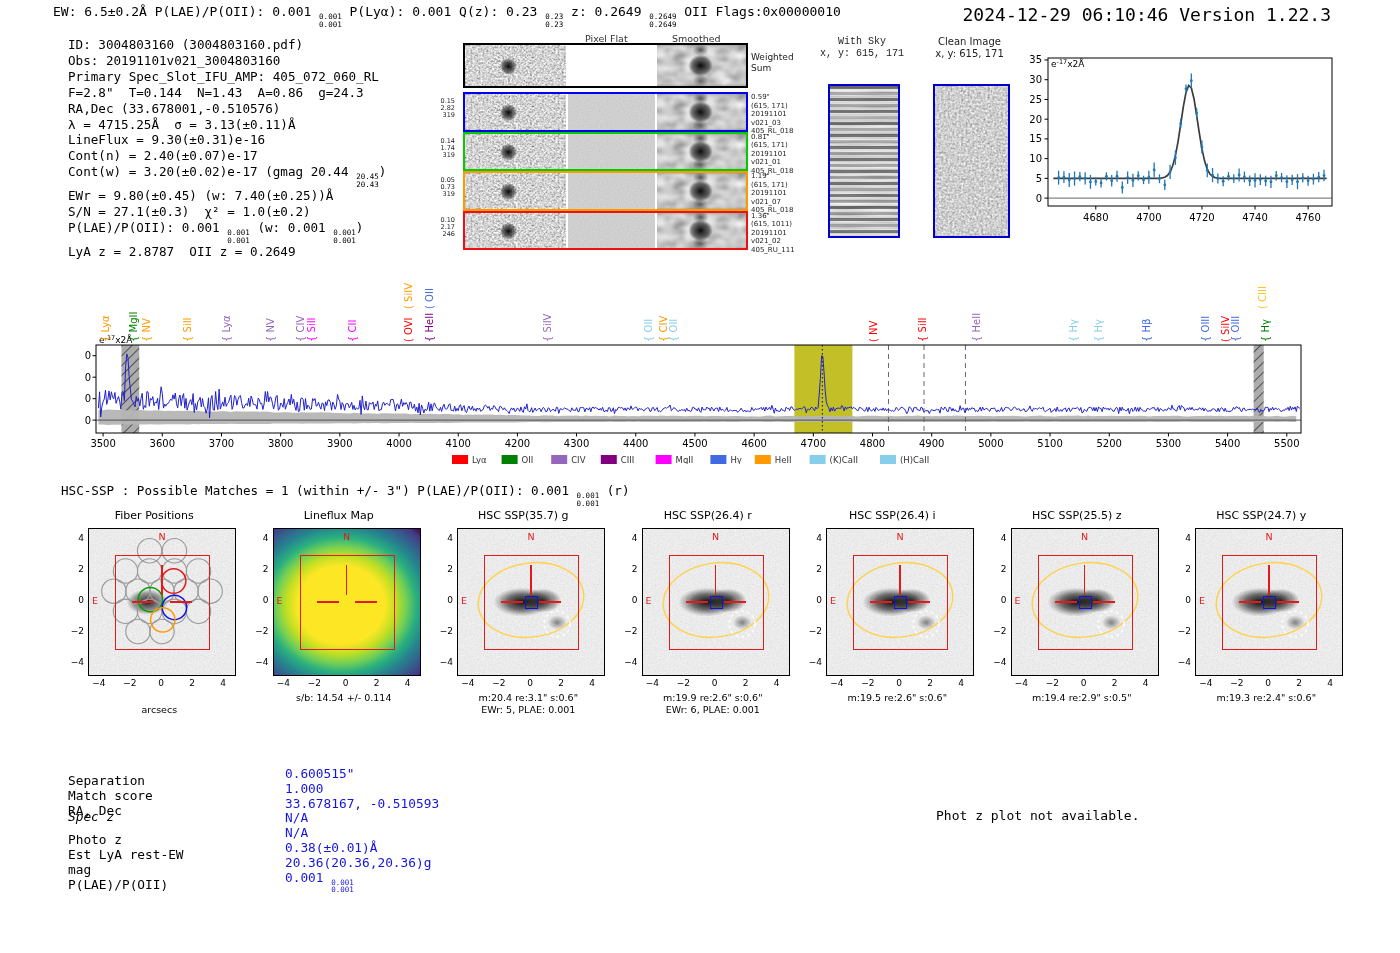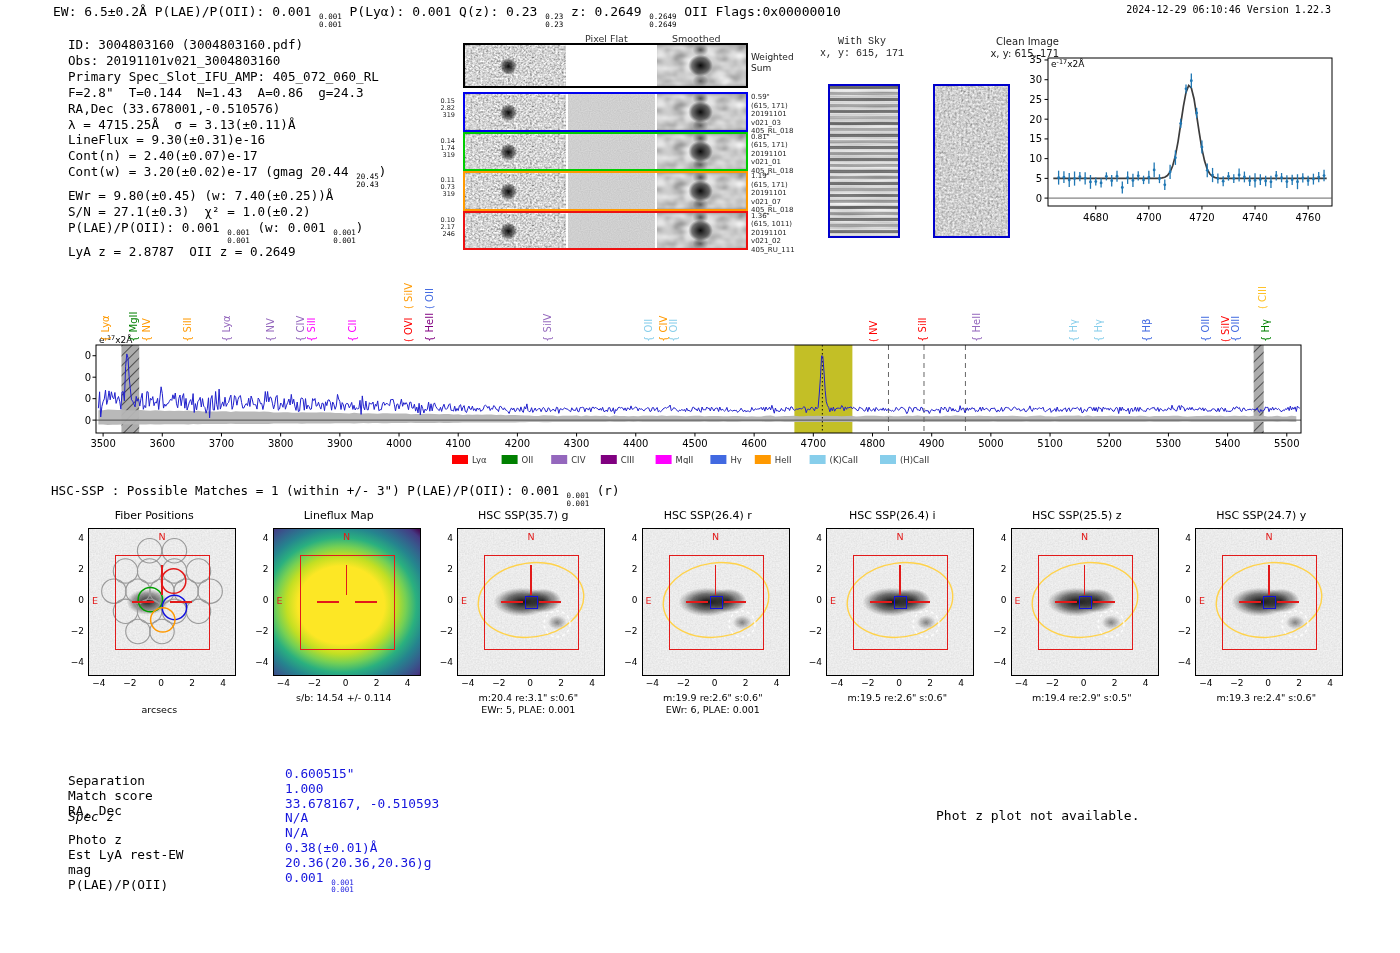--- a/index.html
+++ b/index.html
@@ -2,39 +2,39 @@
 <html><head>
 <meta charset="utf-8">
 <style>
   html,body{margin:0;padding:0;background:#fff;}
   #page{position:relative;width:1400px;height:953px;background:#fff;overflow:hidden;
         font-family:"DejaVu Sans Mono",monospace;color:#000;}
   .abs{position:absolute;}
   .frac{display:inline-flex;flex-direction:column;font-size:7.5px;line-height:7.6px;
         vertical-align:-3px;letter-spacing:0;}
   #hdr-left{left:53px;top:4px;font-size:13px;white-space:nowrap;}
-  #hdr-right{right:69px;top:4px;font-size:10px;white-space:nowrap;}
+  #hdr-right{right:69px;top:4px;font-size:18px;white-space:nowrap;}
   #info-block{left:68px;top:37px;font-size:12.6px;line-height:15.9px;white-space:pre;}
   .colhead{position:absolute;top:33px;font-size:9.5px;font-family:"DejaVu Sans",sans-serif;color:#333;}
   .specrow{position:absolute;left:463px;width:285px;display:flex;box-sizing:border-box;background:#888;}
   .speccell{height:100%;position:relative;overflow:hidden;}
   .speccell svg{display:block;width:100%;height:100%;}
   .blob1{position:absolute;inset:0;background:radial-gradient(circle 11px at 43% 52%,rgba(0,0,0,.95),rgba(0,0,0,.45) 55%,rgba(0,0,0,0) 78%);}
   .blob2{position:absolute;inset:0;background:
      radial-gradient(ellipse 15px 13px at 50% 50%,rgba(0,0,0,.95),rgba(0,0,0,.5) 58%,rgba(0,0,0,0) 82%),
      radial-gradient(ellipse 10px 8px at 50% 12%,rgba(0,0,0,.55),rgba(0,0,0,0) 80%),
      radial-gradient(ellipse 10px 8px at 50% 88%,rgba(0,0,0,.5),rgba(0,0,0,0) 80%);}
   .rowlabL{position:absolute;font-size:6.5px;line-height:7px;text-align:right;width:26px;
            font-family:"DejaVu Sans",sans-serif;color:#222;}
   .rowlabR{position:absolute;font-size:7px;line-height:8.6px;font-family:"DejaVu Sans",sans-serif;color:#222;white-space:nowrap;}
   .skytitle{position:absolute;font-size:10px;text-align:center;font-family:"DejaVu Sans",sans-serif;color:#222;line-height:12px;}
   .skypanel{position:absolute;border:2px solid #0000cc;overflow:hidden;background:#bbb;}
   .skypanel svg{display:block;width:100%;height:100%;}
   .stripes{position:absolute;inset:0;background:repeating-linear-gradient(180deg,rgba(30,30,30,.5) 0 3px,rgba(255,255,255,.25) 3px 6px,rgba(90,90,90,.35) 6px 9px,rgba(255,255,255,.2) 9px 12px);}
-  #hsc-line{left:51px;top:483px;font-size:12.6px;white-space:nowrap;}
+  #hsc-line{left:61px;top:483px;font-size:12.6px;white-space:nowrap;}
   #cutout-row{left:62px;top:509px;display:flex;}
   .cutout{width:184.5px;position:relative;font-family:"DejaVu Sans",sans-serif;}
   .cutout-title{text-align:center;font-size:11px;height:19px;color:#000;}
   .cutout-body{position:relative;height:148px;}
   .cut-plot{position:absolute;left:26px;top:0;width:146px;height:146px;border:1px solid #000;
             overflow:hidden;background:#ececec;}
   .cut-plot svg{position:absolute;inset:0;}
   .ylab{position:absolute;font-size:9px;right:160px;width:20px;text-align:right;color:#000;}
   .xlab{position:absolute;font-size:9px;top:150px;transform:translateX(-50%);color:#000;}
   .subline{text-align:center;font-size:9.5px;line-height:11.5px;color:#000;margin-left:10px;}
@@ -252,21 +252,21 @@
         </div>
         <div class="speccell" style="width: 92px;">
           <svg width="100%" height="100%" preserveAspectRatio="none">
             <rect x="0" y="0" width="100%" height="100%" filter="url(#fSmooth)"></rect>
           </svg>
           <div class="blob2"></div>
           <div style="position: absolute; left: 0px; top: 0px; width: 2px; height: 100%; background: rgb(255, 255, 255);"></div>
         </div>
       </div>
       <div class="rowlabL" style="left: 429px; top: 177px;">
-        <div>0.11</div>
+        <div>0.05</div>
         <div>0.73</div>
         <div>319</div>
       </div>
       <div class="rowlabR" style="left: 751px; top: 172px;">
         <div>1.19"</div>
         <div>(615, 171)</div>
         <div>20191101</div>
         <div>v021_07</div>
         <div>405_RL_018</div>
       </div>
@@ -309,21 +309,21 @@
       <div class="skytitle" style="left: 813px; top: 36px; width: 98px; font-family: Liberation Mono, monospace;">
         <div>With Sky</div>
         <div>x, y: 615, 171</div>
       </div>
       <div class="skypanel" style="left: 828px; top: 84px; width: 68px; height: 150px;">
         <svg width="100%" height="100%" preserveAspectRatio="none">
           <rect x="0" y="0" width="100%" height="100%" filter="url(#fSky)"></rect>
         </svg>
         <div class="stripes"></div>
       </div>
-      <div class="skytitle" style="left: 956px; top: 36px; width: 103px; text-align: right;">
+      <div class="skytitle" style="left: 918px; top: 36px; width: 103px;">
         <div>Clean Image</div>
         <div>x, y: 615, 171</div>
       </div>
       <div class="skypanel" style="left: 933px; top: 84px; width: 73px; height: 150px;">
         <svg width="100%" height="100%" preserveAspectRatio="none">
           <rect x="0" y="0" width="100%" height="100%" filter="url(#fClean)"></rect>
         </svg>
       </div>
     </div>
 

